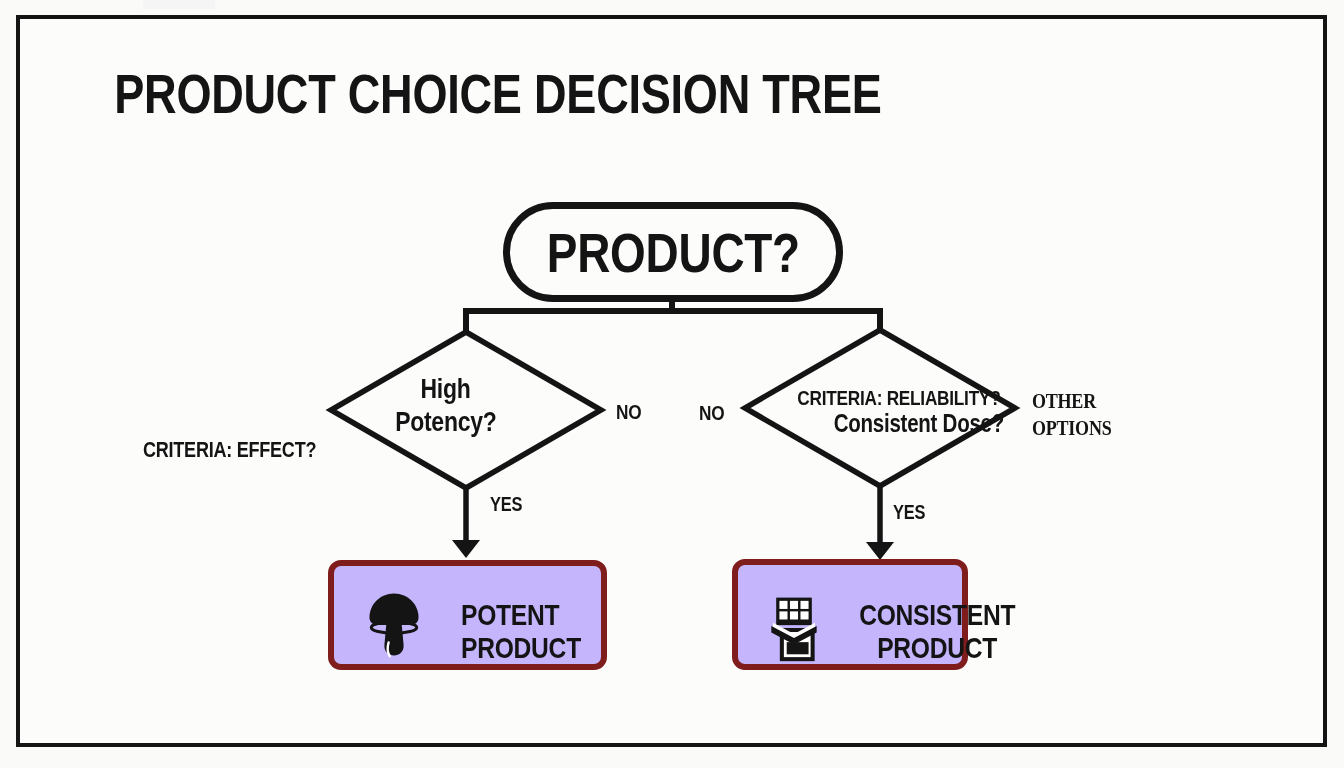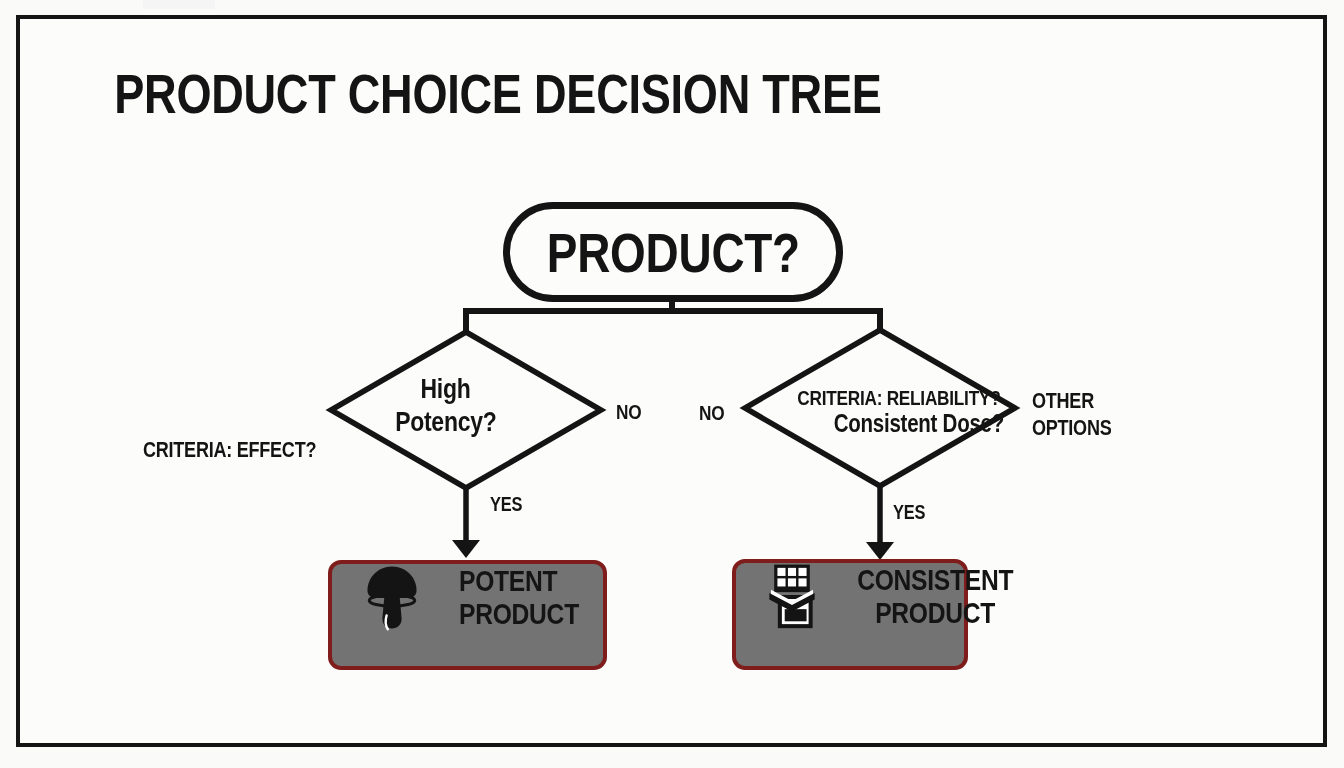--- a/index.html
+++ b/index.html
@@ -35,27 +35,27 @@
 
   svg.flow{left:0;top:0;width:1344px;height:768px;}
 
   .q-left{left:326px;top:372px;width:240px;text-align:center;font-size:28px;line-height:33px;}
   .crit-left{left:143px;top:398px;font-size:22px;line-height:24px;margin-top:40px;}
   .no-left{left:616px;top:400px;font-size:21px;line-height:23px;}
   .no-right{left:699px;top:401px;font-size:21px;line-height:23px;}
   .q-right{left:737px;top:386px;width:286px;text-align:right;}
   .q-right .l1{font-size:21px;line-height:23px;}
   .q-right .l2{font-size:25px;line-height:28px;}
-  .other{left:1032px;top:387px;font-size:22px;line-height:27px;}
+  .other{left:1032px;top:387px;font-size:22px;line-height:27px;font-family:Liberation Serif, serif;}
   .yes-left{left:490px;top:493px;font-size:20px;line-height:22px;}
   .yes-right{left:893px;top:501px;font-size:20px;line-height:22px;}
 
   .result-box{
-    box-sizing:border-box;border:4px solid #7f1d1d;border-radius:13px;background:#737373;
-    display:flex;align-items:flex-start;
+    box-sizing:border-box;border:6px solid #7f1d1d;border-radius:13px;background:#c4b5fd;
+    display:flex;align-items:flex-end;
   }
   .box-left{left:328px;top:560px;width:279px;height:110px;padding-left:30px;}
   .box-right{left:732px;top:559px;width:236px;height:111px;padding-left:30px;text-decoration:underline;}
   .box-text{font-size:30px;line-height:33px;}
   .box-left .box-text{margin-left:37px;text-align:left;}
   .box-right .box-text{margin-left:22px;width:200px;text-align:center;}
   .icon-slot{flex:0 0 auto;display:flex;align-items:center;}
 </style>
 </head>
 <body>

